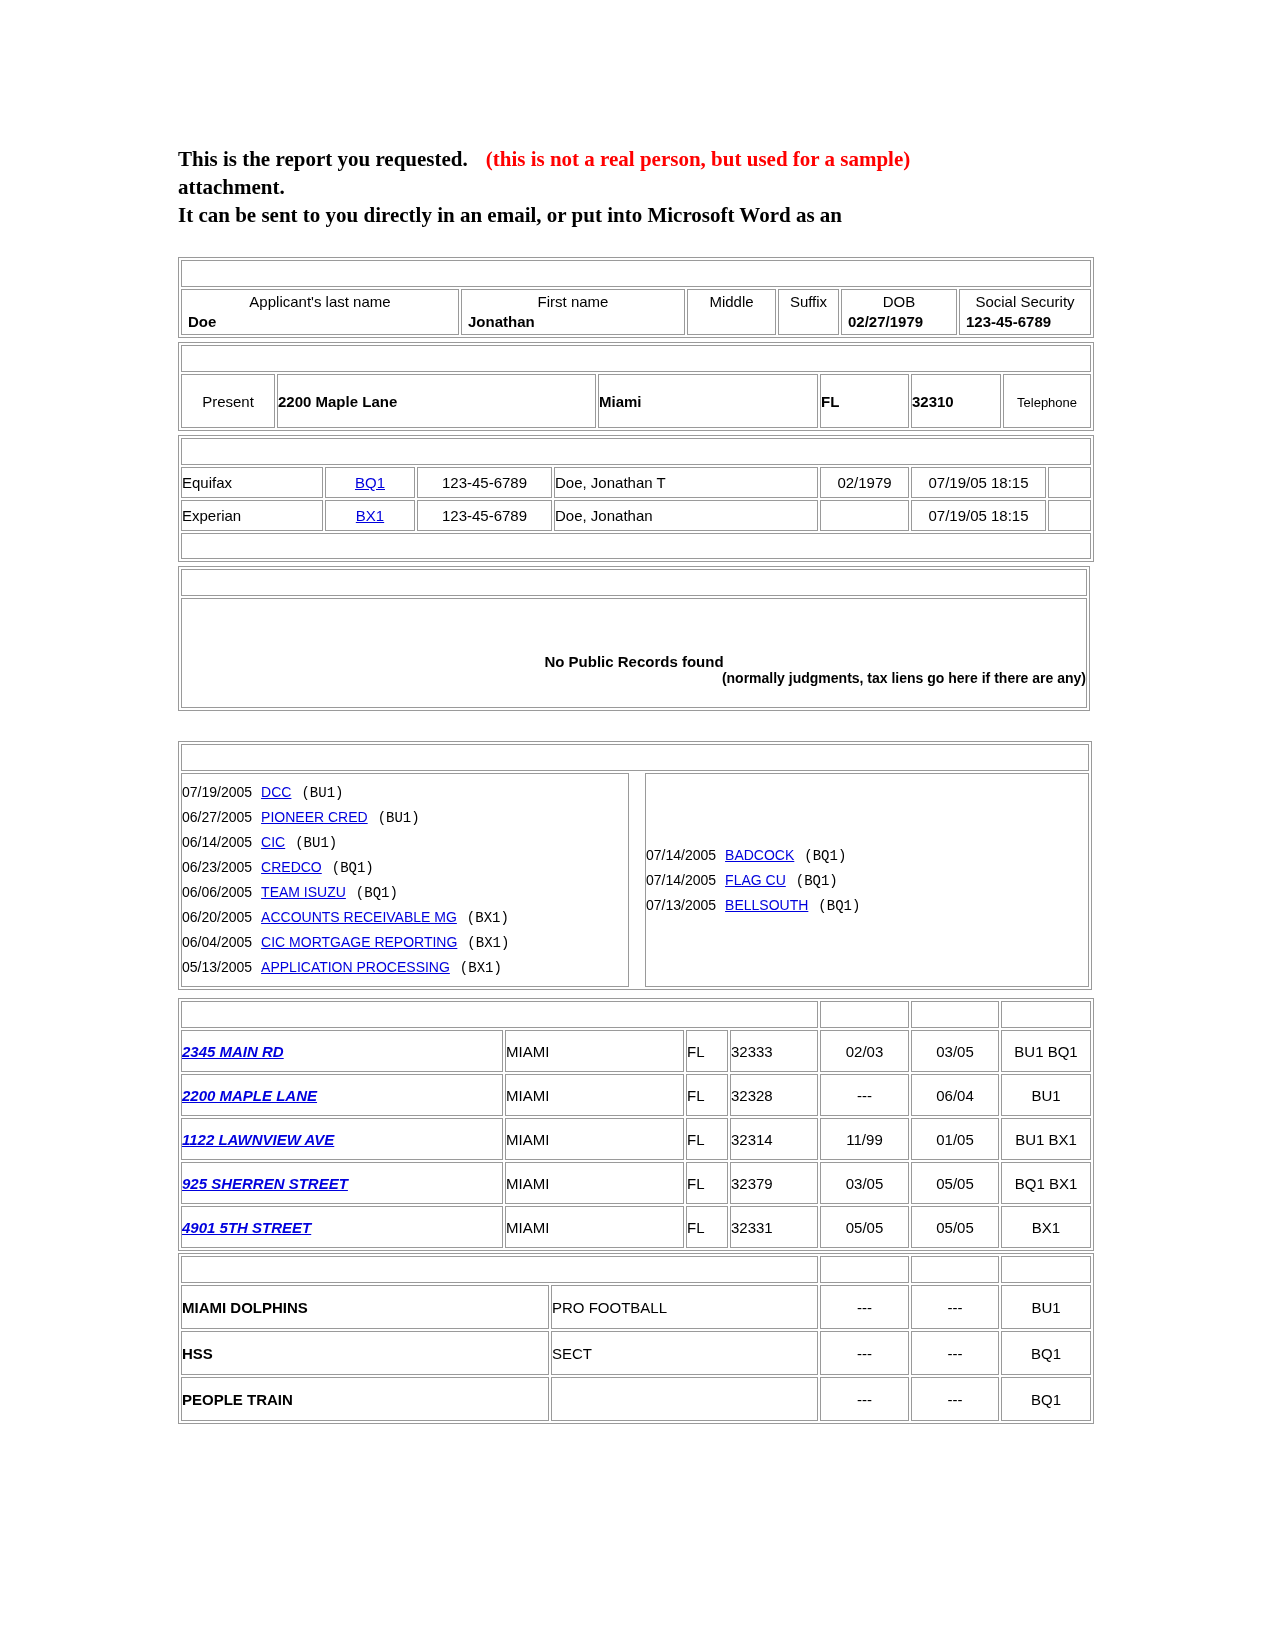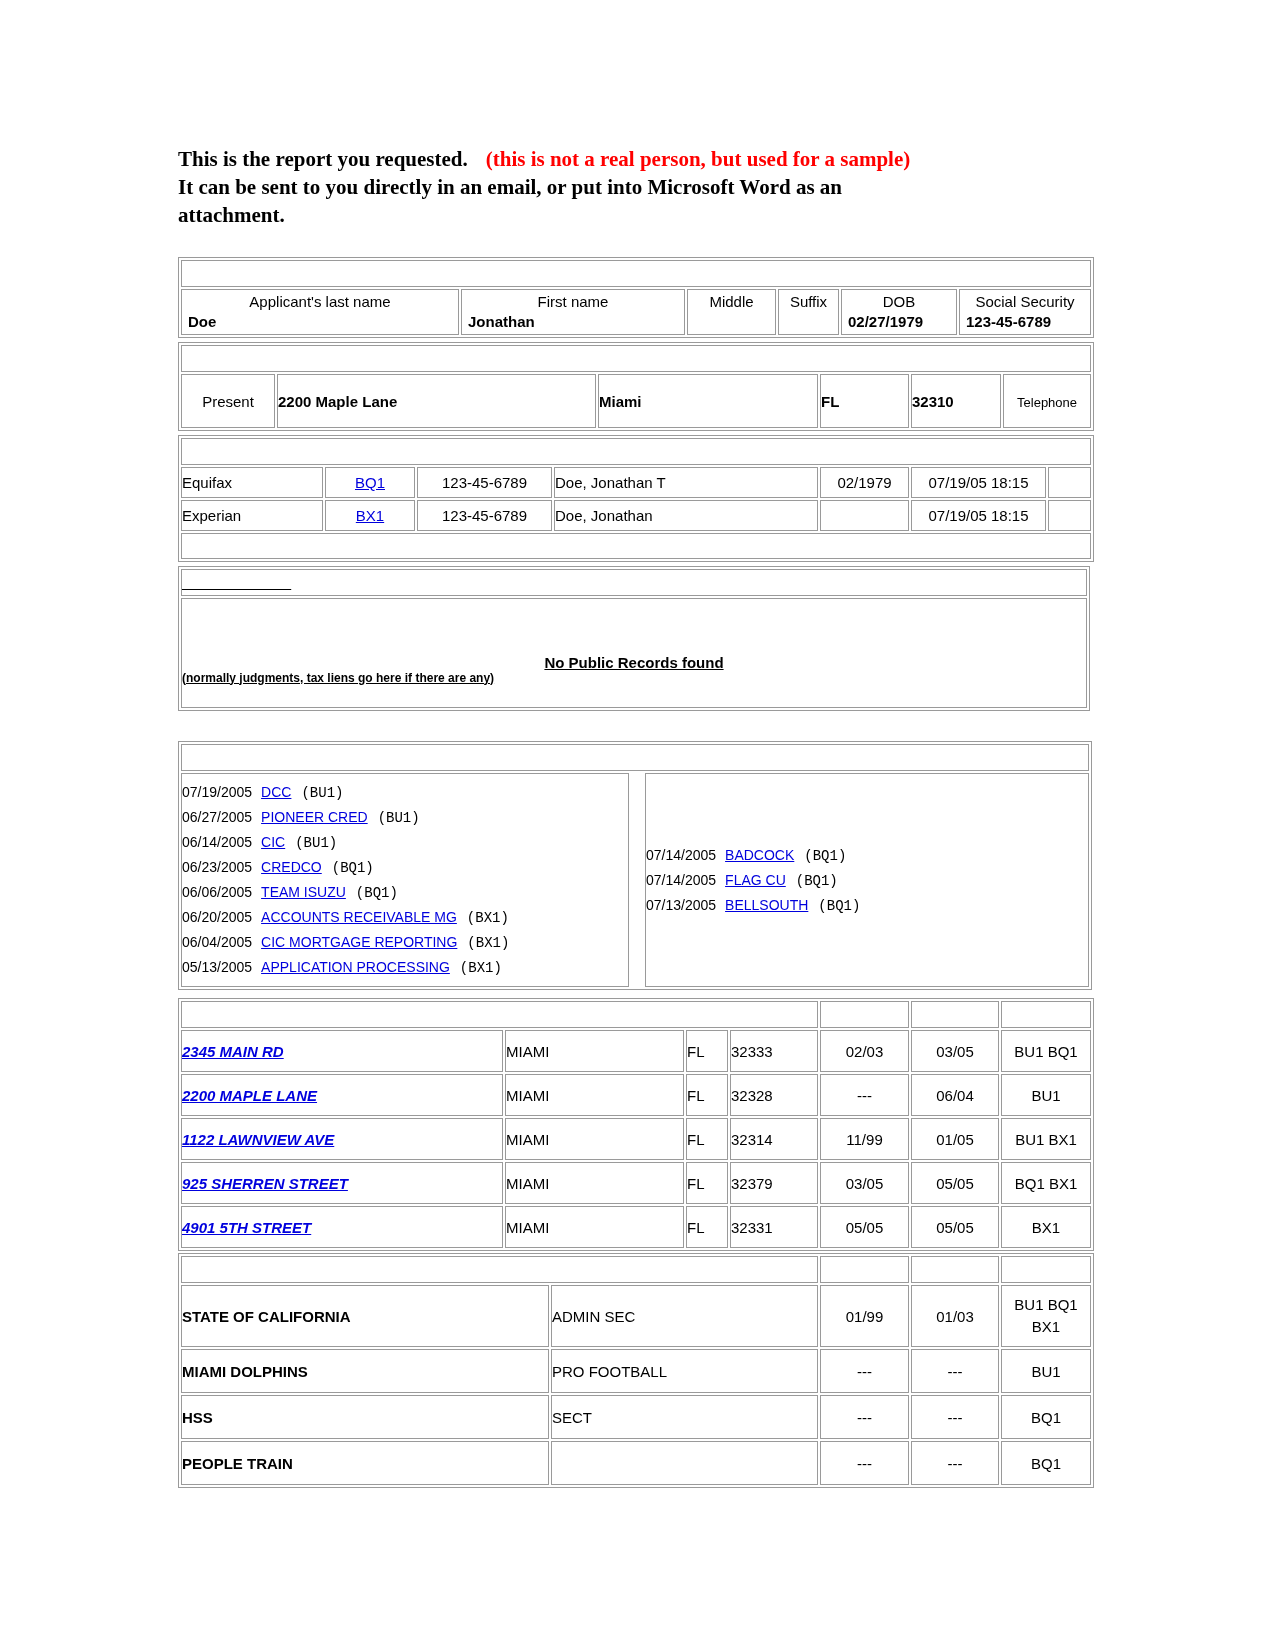--- a/index.html
+++ b/index.html
@@ -50,21 +50,21 @@
   .center{text-align:center;}
   .empty-strip{height:24px;}
 
   
   a.link{color:#0000dd;text-decoration:underline;}
   a.link.bold{font-weight:bold;font-style:italic;}
 
   
   .pr-box{height:108px;vertical-align:top;}
   .pr-line1{font-weight:bold;font-size:15px;text-align:center;margin-top:32px;}
-  .pr-line2{font-weight:bold;font-size:12px;text-align:left;}
+  .pr-line2{font-weight:bold;font-size:14px;text-align:right;}
 
   
   .inq-cell{vertical-align:top;height:212px;padding:5px 0 0 10px;}
   .inq-spacer{border:none !important;}
   .inq-line{height:25px;line-height:25px;font-size:14px;white-space:nowrap;}
   .inq-date{margin-right:9px;}
   .inq-code{margin-left:10px;font-family:Liberation Mono, monospace;}
 
   
   .dbr-row td{height:40px;}
@@ -74,22 +74,22 @@
   .emp-name{font-weight:bold;padding-left:18px;text-align:left;}
   .pre{white-space:pre-line;line-height:22px;}
 </style>
 </head>
 <body>
 
 <div class="page">
 
   <div class="intro">
     <div><span>This is the report you requested.</span><span class="red">(this is not a real person, but used for a sample)</span></div>
+    <div>attachment.</div>
     <div>It can be sent to you directly in an email, or put into Microsoft Word as an</div>
-    <div>attachment.</div>
   </div>
 
   <table class="sec">
     <colgroup>
         <col style="width:278px">
         <col style="width:224px">
         <col style="width:89px">
         <col style="width:61px">
         <col style="width:116px">
         <col style="width:132px">
@@ -184,21 +184,21 @@
       <td class="center"></td>
       <td class="center">07/19/05 18:15</td>
       <td></td>
     </tr>
     <tr>
           <td class="empty-strip" colspan="7"></td>
         </tr>
   </tbody>
     </table>
 
-  <table class="sec" style="margin-bottom:30px;text-decoration:underline;">
+  <table class="sec" style="margin-bottom:30px;">
     <tbody>
         <tr>
           <th class="bar">Public Records</th>
         </tr>
     <tr>
       <td class="pr-box">
         <div class="pr-line1">No Public Records found</div>
         <div class="pr-line2">(normally judgments, tax liens go here if there are any)</div>
       </td>
     </tr>
@@ -309,28 +309,20 @@
         <col style="width:88px">
         <col style="width:90px">
       </colgroup>
     <tbody>
         <tr>
       <th class="bar" colspan="2">Database Employment Information</th>
       <th class="bar center">First</th>
       <th class="bar center">Last</th>
       <th class="bar"></th>
     </tr>
-    <tr class="emp-row tall">
-      <td class="emp-name">STATE OF CALIFORNIA</td>
-      <td class="left-pad">ADMIN SEC</td>
-      <td class="center">01/99</td>
-      <td class="center">01/03</td>
-      <td class="center small-txt pre">BU1 BQ1
-BX1</td>
-    </tr>
     <tr class="emp-row">
       <td class="emp-name">MIAMI DOLPHINS</td>
       <td class="left-pad">PRO FOOTBALL</td>
       <td class="center">---</td>
       <td class="center">---</td>
       <td class="center small-txt">BU1</td>
     </tr>
     <tr class="emp-row">
       <td class="emp-name">HSS</td>
       <td class="left-pad">SECT</td>

